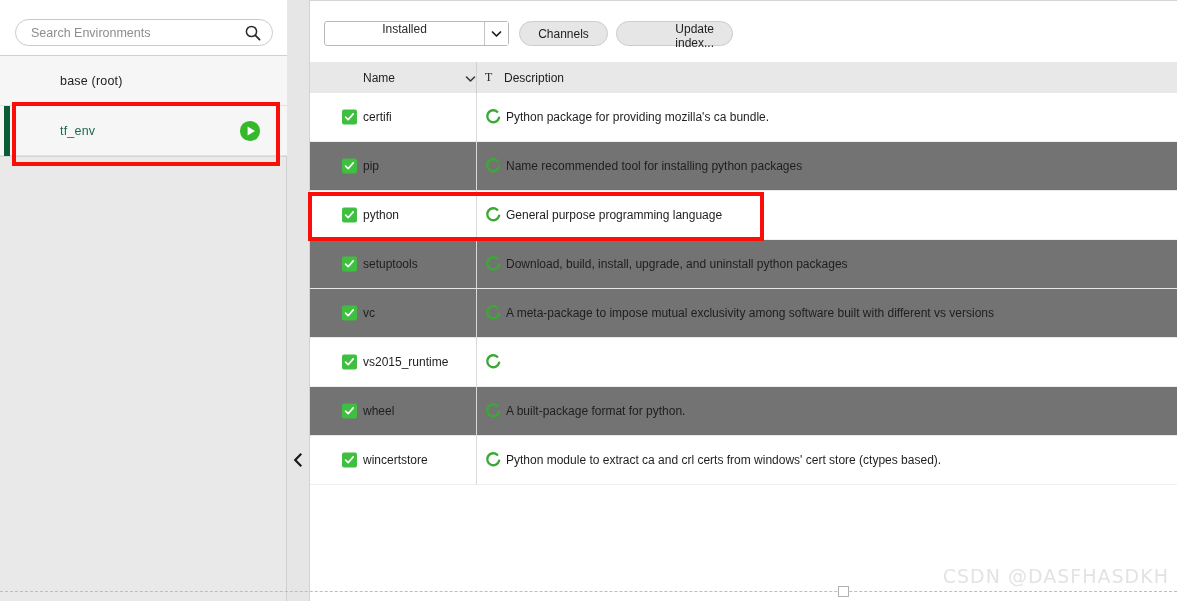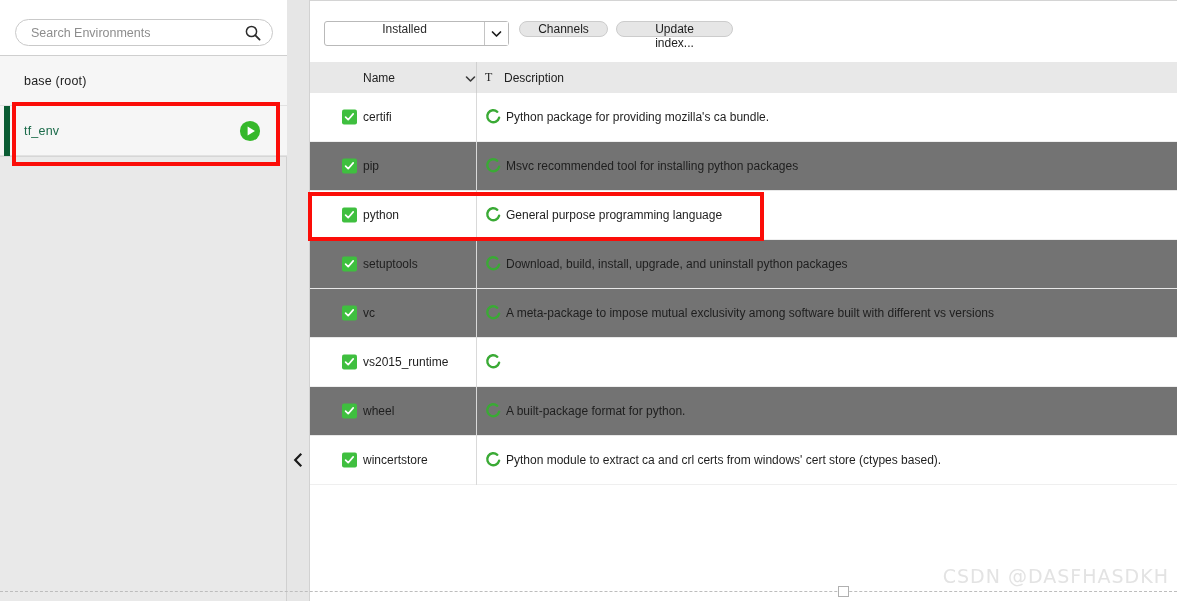--- a/index.html
+++ b/index.html
@@ -84,21 +84,21 @@
   .env-row.selected {
     background: #f6f6f6;
   }
   .env-sel-bar {
     position: absolute;
     left: 4px; top: 0;
     width: 6px; height: 50px;
     background: #0b5c34;
   }
   .env-name {
-    margin-left: 24px;
+    margin-left: 60px;
     font-size: 12.5px;
     color: #222222;
     letter-spacing: .2px;
   }
   .env-name.selected { color: #1b6b4a; }
   .env-play {
     position: absolute;
     right: 26px; top: 50%;
     transform: translateY(-50%);
     width: 22px; height: 22px;
@@ -161,33 +161,33 @@
     width: 23px; height: 23px;
     border-left: 1px solid #c4c4c4;
     display: flex;
     align-items: center;
     justify-content: center;
     background: #ffffff;
   }
   .pill-btn {
     position: absolute;
     top: 20px;
-    height: 16px;
+    height: 25px;
     border: 1px solid #cccccc;
     border-radius: 13px;
     background: #e6e6e6;
     color: #1d1d1d;
     font-family: "Liberation Sans", sans-serif;
     font-size: 12px;
     padding: 0 18px;
     cursor: pointer;
     box-sizing: border-box;
   }
   #channels-btn { left: 209px; width: 89px; }
-  #update-index-btn { left: 306px; width: 117px; }
+  #update-index-btn { left: 306px; width: 117px; text-align: right; }
 
   
   #pkg-header {
     position: absolute;
     left: 0; top: 62px;
     width: 867px; height: 31px;
     background: #e8e8e8;
     box-sizing: border-box;
   }
   #pkg-header .hdr-name {
@@ -398,21 +398,21 @@
         <span class="pkg-col-divider"></span>
         <span class="pkg-check">
           <svg width="11" height="11" viewBox="0 0 11 11">
             <polyline points="1.6,5.6 4.2,8.2 9.2,2.4" fill="none" stroke="#ffffff" stroke-width="1.7" stroke-linecap="round" stroke-linejoin="round"></polyline>
           </svg>
         </span>
         <span class="pkg-name">pip</span>
         <span class="pkg-status-icon"><svg width="17" height="17" viewBox="0 0 17 17">
             <path d="M12.3 3.3 A6 6 0 1 0 14.1 9.2" fill="none" stroke="#3aaa35" stroke-width="2.4" stroke-linecap="round"></path>
           </svg></span>
-        <span class="pkg-desc">Msvc recommended tool for installing python packages</span>
+        <span class="pkg-desc">Name recommended tool for installing python packages</span>
       </div>
       <div class="pkg-row">
         <span class="pkg-col-divider"></span>
         <span class="pkg-check">
           <svg width="11" height="11" viewBox="0 0 11 11">
             <polyline points="1.6,5.6 4.2,8.2 9.2,2.4" fill="none" stroke="#ffffff" stroke-width="1.7" stroke-linecap="round" stroke-linejoin="round"></polyline>
           </svg>
         </span>
         <span class="pkg-name">python</span>
         <span class="pkg-status-icon"><svg width="17" height="17" viewBox="0 0 17 17">

